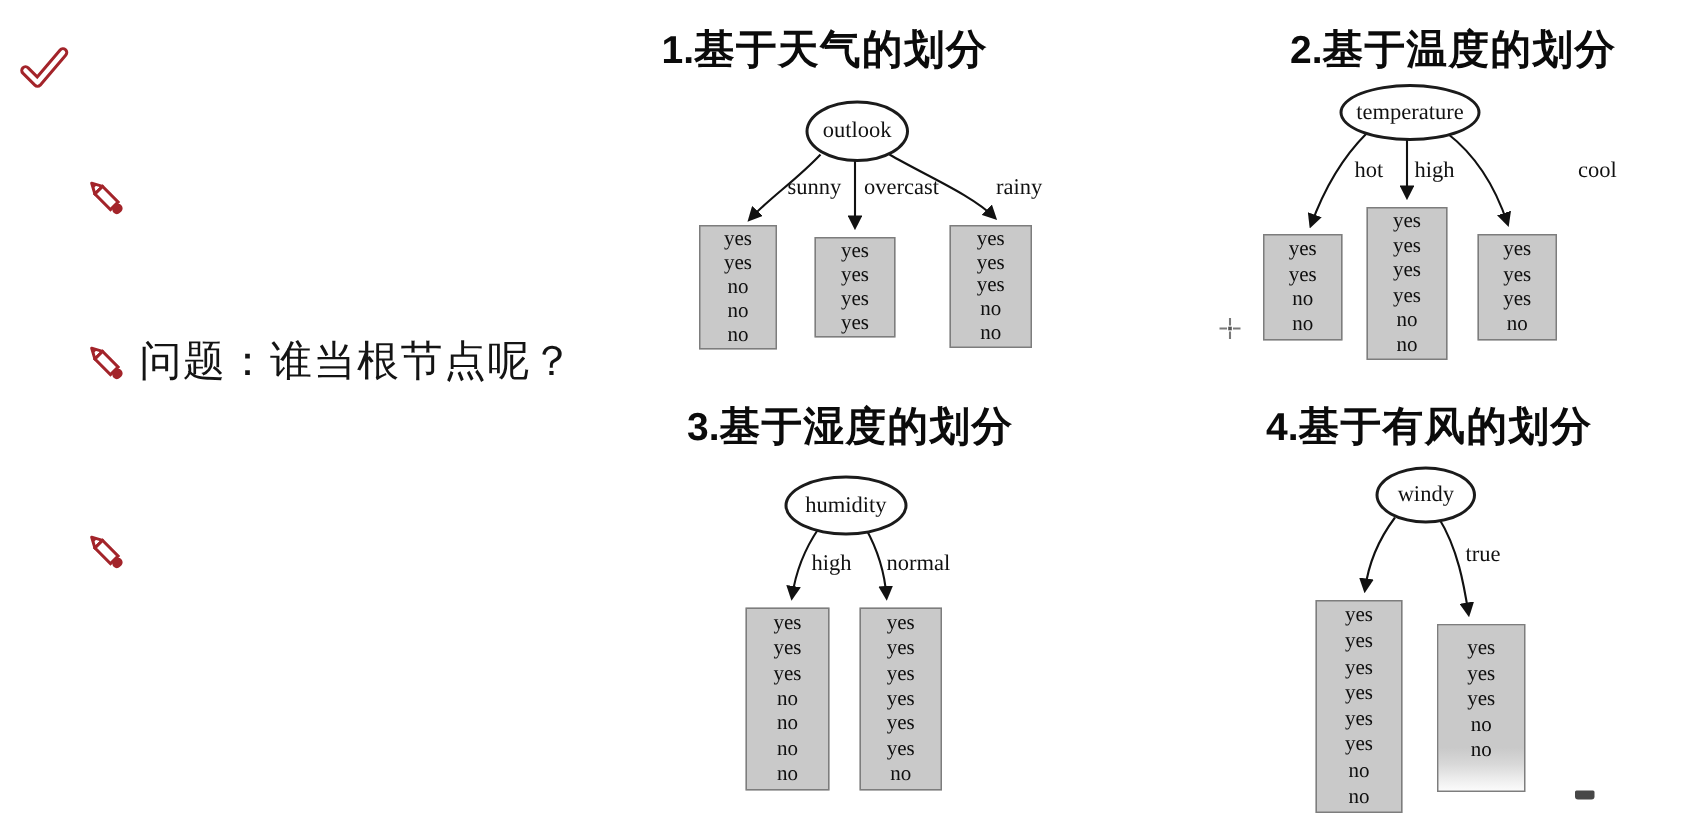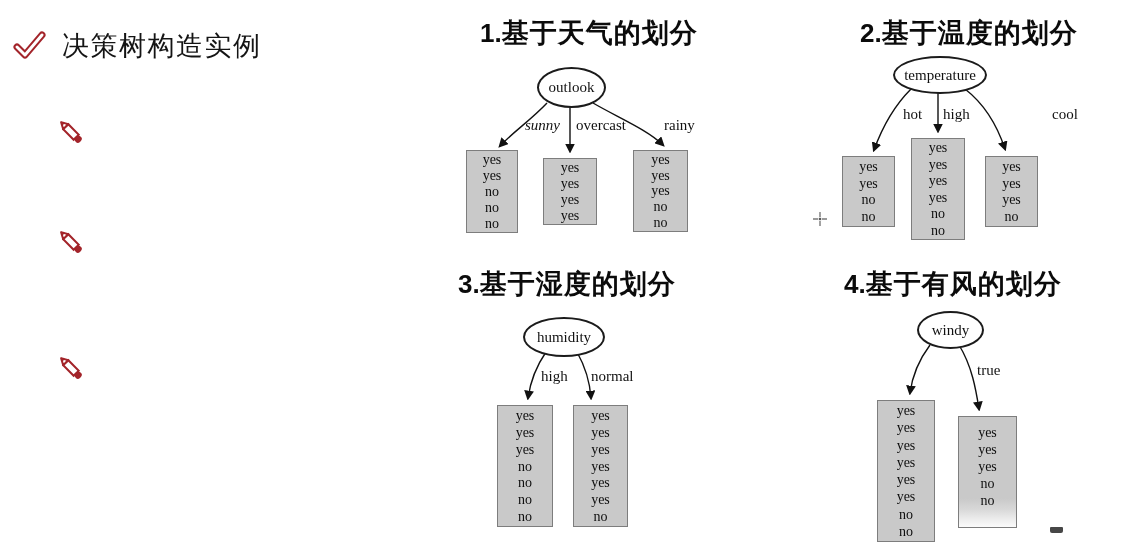--- a/index.html
+++ b/index.html
@@ -43,21 +43,20 @@
 <body>
 
 <div class="page">
 
   <span class="icon-wrap" style="left:12px; top:31px;">
     <svg width="36" height="30" viewBox="0 0 36 30">
       <path d="M5 16 L13 24 L30 4" fill="none" stroke="#a3242a" stroke-width="7" stroke-linecap="round" stroke-linejoin="round"></path>
       <path d="M5 16 L13 24 L30 4" fill="none" stroke="#ffffff" stroke-width="3" stroke-linecap="round" stroke-linejoin="round"></path>
     </svg>
   </span>
-  <span class="heading-text" style="left:62px; top:28px;">决策树构造实例</span>
 
   <span class="icon-wrap" style="left:55px; top:116px;">
     <svg width="32" height="32" viewBox="0 0 24 24">
       <g transform="rotate(45 12 12)">
         <path d="M1.5 12 L6.5 9.3 L6.5 14.7 Z" fill="#fff" stroke="#a3242a" stroke-width="1.5" stroke-linejoin="round"></path>
         <path d="M1.5 12 L4 10.7 L4 13.3 Z" fill="#a3242a"></path>
         <rect x="6.5" y="9.3" width="11" height="5.4" fill="#fff" stroke="#a3242a" stroke-width="1.5"></rect>
         <rect x="17.5" y="9.3" width="4.5" height="5.4" rx="2.2" fill="#a3242a"></rect>
       </g>
     </svg>
@@ -66,20 +65,21 @@
   <span class="icon-wrap" style="left:55px; top:226px;">
     <svg width="32" height="32" viewBox="0 0 24 24">
       <g transform="rotate(45 12 12)">
         <path d="M1.5 12 L6.5 9.3 L6.5 14.7 Z" fill="#fff" stroke="#a3242a" stroke-width="1.5" stroke-linejoin="round"></path>
         <path d="M1.5 12 L4 10.7 L4 13.3 Z" fill="#a3242a"></path>
         <rect x="6.5" y="9.3" width="11" height="5.4" fill="#fff" stroke="#a3242a" stroke-width="1.5"></rect>
         <rect x="17.5" y="9.3" width="4.5" height="5.4" rx="2.2" fill="#a3242a"></rect>
       </g>
     </svg>
   </span>
+  <span class="bullet-text" style="left:93px; top:222px;">问题：谁当根节点呢？</span>
 
   <span class="icon-wrap" style="left:55px; top:352px;">
     <svg width="32" height="32" viewBox="0 0 24 24">
       <g transform="rotate(45 12 12)">
         <path d="M1.5 12 L6.5 9.3 L6.5 14.7 Z" fill="#fff" stroke="#a3242a" stroke-width="1.5" stroke-linejoin="round"></path>
         <path d="M1.5 12 L4 10.7 L4 13.3 Z" fill="#a3242a"></path>
         <rect x="6.5" y="9.3" width="11" height="5.4" fill="#fff" stroke="#a3242a" stroke-width="1.5"></rect>
         <rect x="17.5" y="9.3" width="4.5" height="5.4" rx="2.2" fill="#a3242a"></rect>
       </g>
     </svg>
@@ -101,23 +101,23 @@
     <path d="M965 89 C987 106 998 128 1005 149" fill="none" stroke="#111" stroke-width="1.4" marker-end="url(#ah)"></path>
 
     <path d="M546 352 C535 368 530 384 528 398" fill="none" stroke="#111" stroke-width="1.4" marker-end="url(#ah)"></path>
     <path d="M577 352 C586 368 590 384 591 398" fill="none" stroke="#111" stroke-width="1.4" marker-end="url(#ah)"></path>
 
     <path d="M930 345 C918 361 912 378 910 393" fill="none" stroke="#111" stroke-width="1.4" marker-end="url(#ah)"></path>
     <path d="M959 345 C972 366 976 390 979 409" fill="none" stroke="#111" stroke-width="1.4" marker-end="url(#ah)"></path>
   </svg>
 
   <div>
-    <div class="tree-title" style="left:480px; top:15px;"><span class="num">1.</span><span class="zh">基于天气的划分</span></div>
+    <div class="tree-title" style="left:441px; top:15px;"><span class="num">1.</span><span class="zh">基于天气的划分</span></div>
     <div class="node" style="left:537px; top:67px; width:65px; height:37px;">outlook</div>
-    <span class="branch-label" style="left:525px; top:117px;font-style:italic;">sunny</span>
+    <span class="branch-label" style="left:525px; top:117px;">sunny</span>
     <span class="branch-label" style="left:576px; top:117px;">overcast</span>
     <span class="branch-label" style="left:638px; top:117px;margin-left:26px;">rainy</span>
     <div class="leaf-box" style="left:466px; top:150px; width:52px; height:83px;">
         <div class="leaf-row">yes</div>
         <div class="leaf-row">yes</div>
         <div class="leaf-row">no</div>
         <div class="leaf-row">no</div>
         <div class="leaf-row">no</div>
       </div>
     <div class="leaf-box" style="left:543px; top:158px; width:54px; height:67px;">

